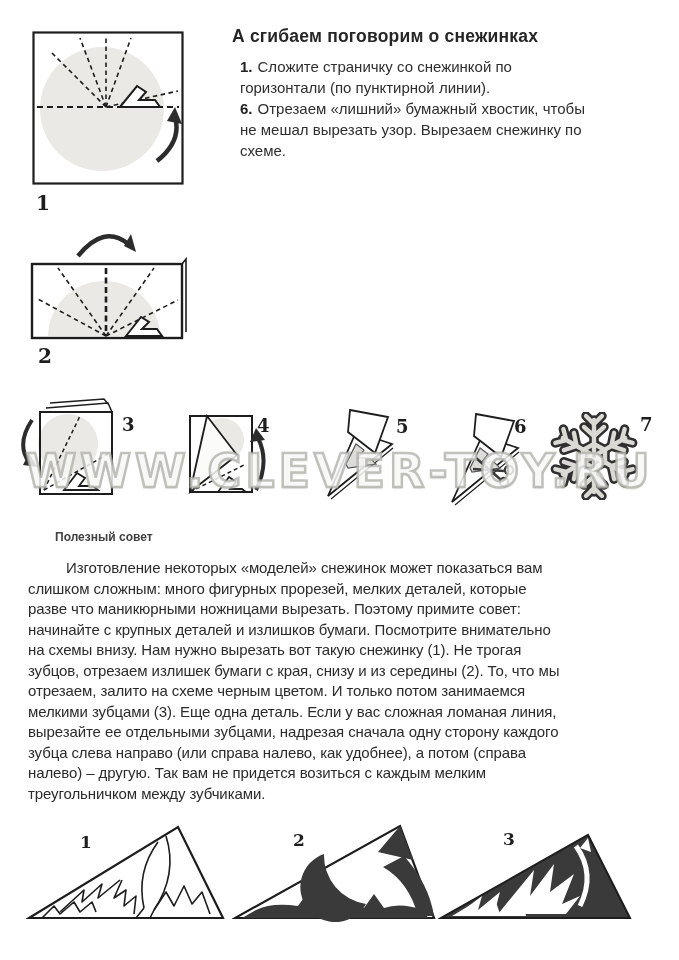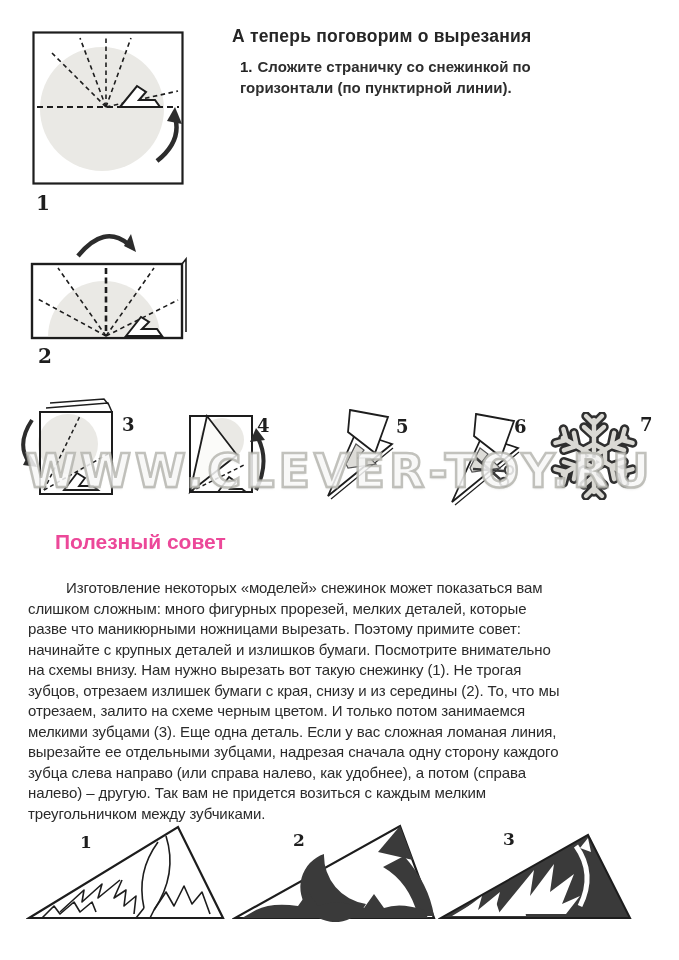--- a/index.html
+++ b/index.html
@@ -3,42 +3,45 @@
 <meta charset="utf-8">
 <style>
   html,body{margin:0;padding:0;background:#ffffff;}
   .page{position:relative;width:679px;height:960px;background:#ffffff;overflow:hidden;
         font-family:"Liberation Sans",sans-serif;color:#2e2e2e;}
   .abs{position:absolute;}
   .title{left:232px;top:26px;font-size:17.5px;font-weight:bold;letter-spacing:.2px;color:#262626;}
   .instructions{left:240px;top:56px;width:424px;font-size:15px;line-height:21px;}
   .instr{margin:0;}
   .instr b{font-weight:bold;color:#222;margin-right:5px;}
-  .instr .it{white-space:pre-line;font-weight:bold;}
+  .instr .it{white-space:pre-line;}
   .fig-num{font-family:"DejaVu Serif",serif;font-weight:bold;color:#1e1e1e;}
   .n20{font-size:20px;} .n18{font-size:18px;} .n17{font-size:17px;}
   .watermark{left:-4px;top:444px;width:687px;text-align:center;z-index:5;
      font-family:"DejaVu Sans",sans-serif;font-weight:bold;font-size:46px;letter-spacing:4px;
      color:rgba(253,253,252,0.78);-webkit-text-stroke:2.5px rgba(173,173,167,0.75);
      text-shadow:0 2px 2px rgba(185,185,180,0.35);pointer-events:none;}
-  .advice-heading{left:55px;top:530px;font-size:21px;font-weight:bold;color:#ec4899;}
-  .advice-body{left:28px;top:578px;width:640px;font-size:15px;line-height:20.5px;
+  .advice-heading{left:55px;top:530px;font-size:12px;font-weight:bold;color:#404040;}
+  .advice-body{left:28px;top:558px;width:640px;font-size:15px;line-height:20.5px;
      white-space:pre-line;text-indent:38px;letter-spacing:-0.1px;color:#2b2b2b;}
   svg{display:block;}
 </style>
 </head>
 <body>
 
 <div class="page">
 
-  <div class="abs title">А теперь поговорим о вырезания</div>
+  <div class="abs title">А сгибаем поговорим о снежинках</div>
 
   <div class="abs instructions">
     <div class="instr"><b>1.</b><span class="it">Сложите страничку со снежинкой по
 горизонтали (по пунктирной линии).</span></div>
+    <div class="instr"><b>6.</b><span class="it">Отрезаем «лишний» бумажный хвостик, чтобы
+не мешал вырезать узор. Вырезаем снежинку по
+схеме.</span></div>
   </div>
 
   <svg class="abs" style="left:32px;top:31px;" width="152" height="155" viewBox="0 0 152 155">
     <rect x="1.5" y="1.5" width="149" height="151" fill="#ffffff" stroke="#1d1d1d" stroke-width="2.2"></rect>
     <circle cx="70" cy="78" r="62" fill="#eae9e5"></circle>
     <g stroke="#1d1d1d" stroke-width="1.6" stroke-dasharray="4.5 3.5">
       <line x1="74" y1="76" x2="20" y2="22"></line>
       <line x1="74" y1="76" x2="48" y2="7"></line>
       <line x1="74" y1="76" x2="74" y2="5"></line>
       <line x1="74" y1="76" x2="99" y2="7"></line>

